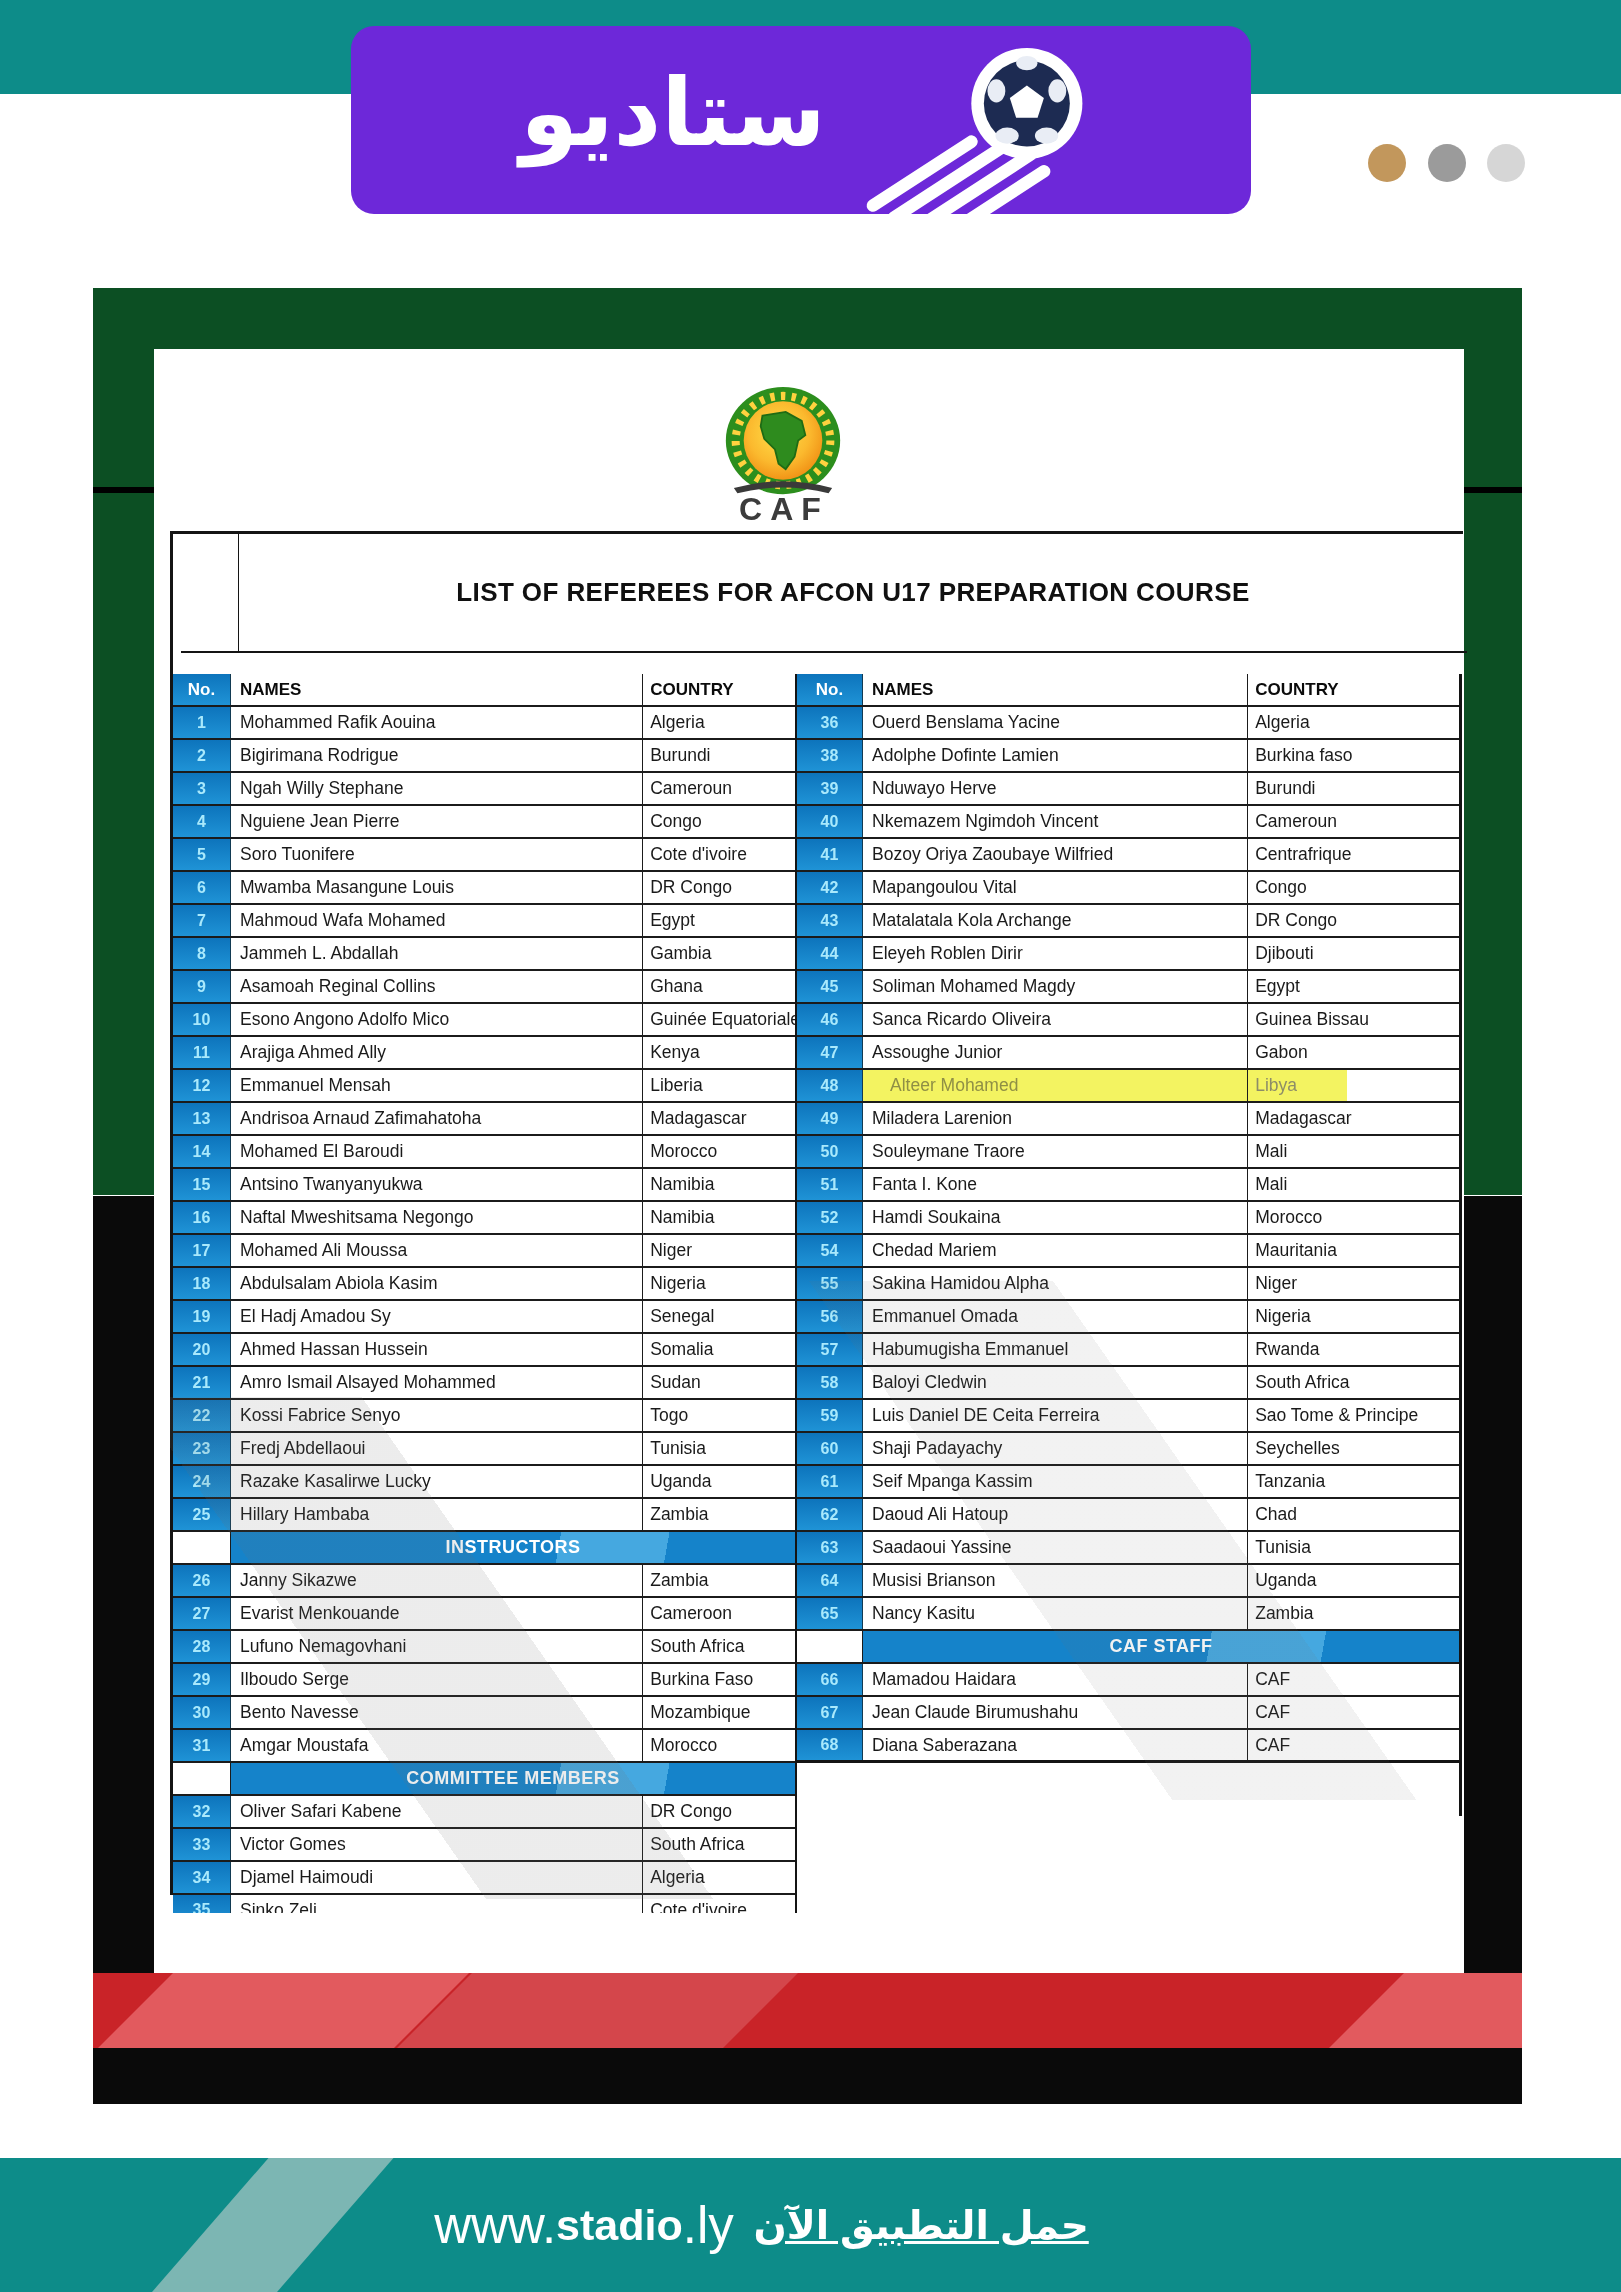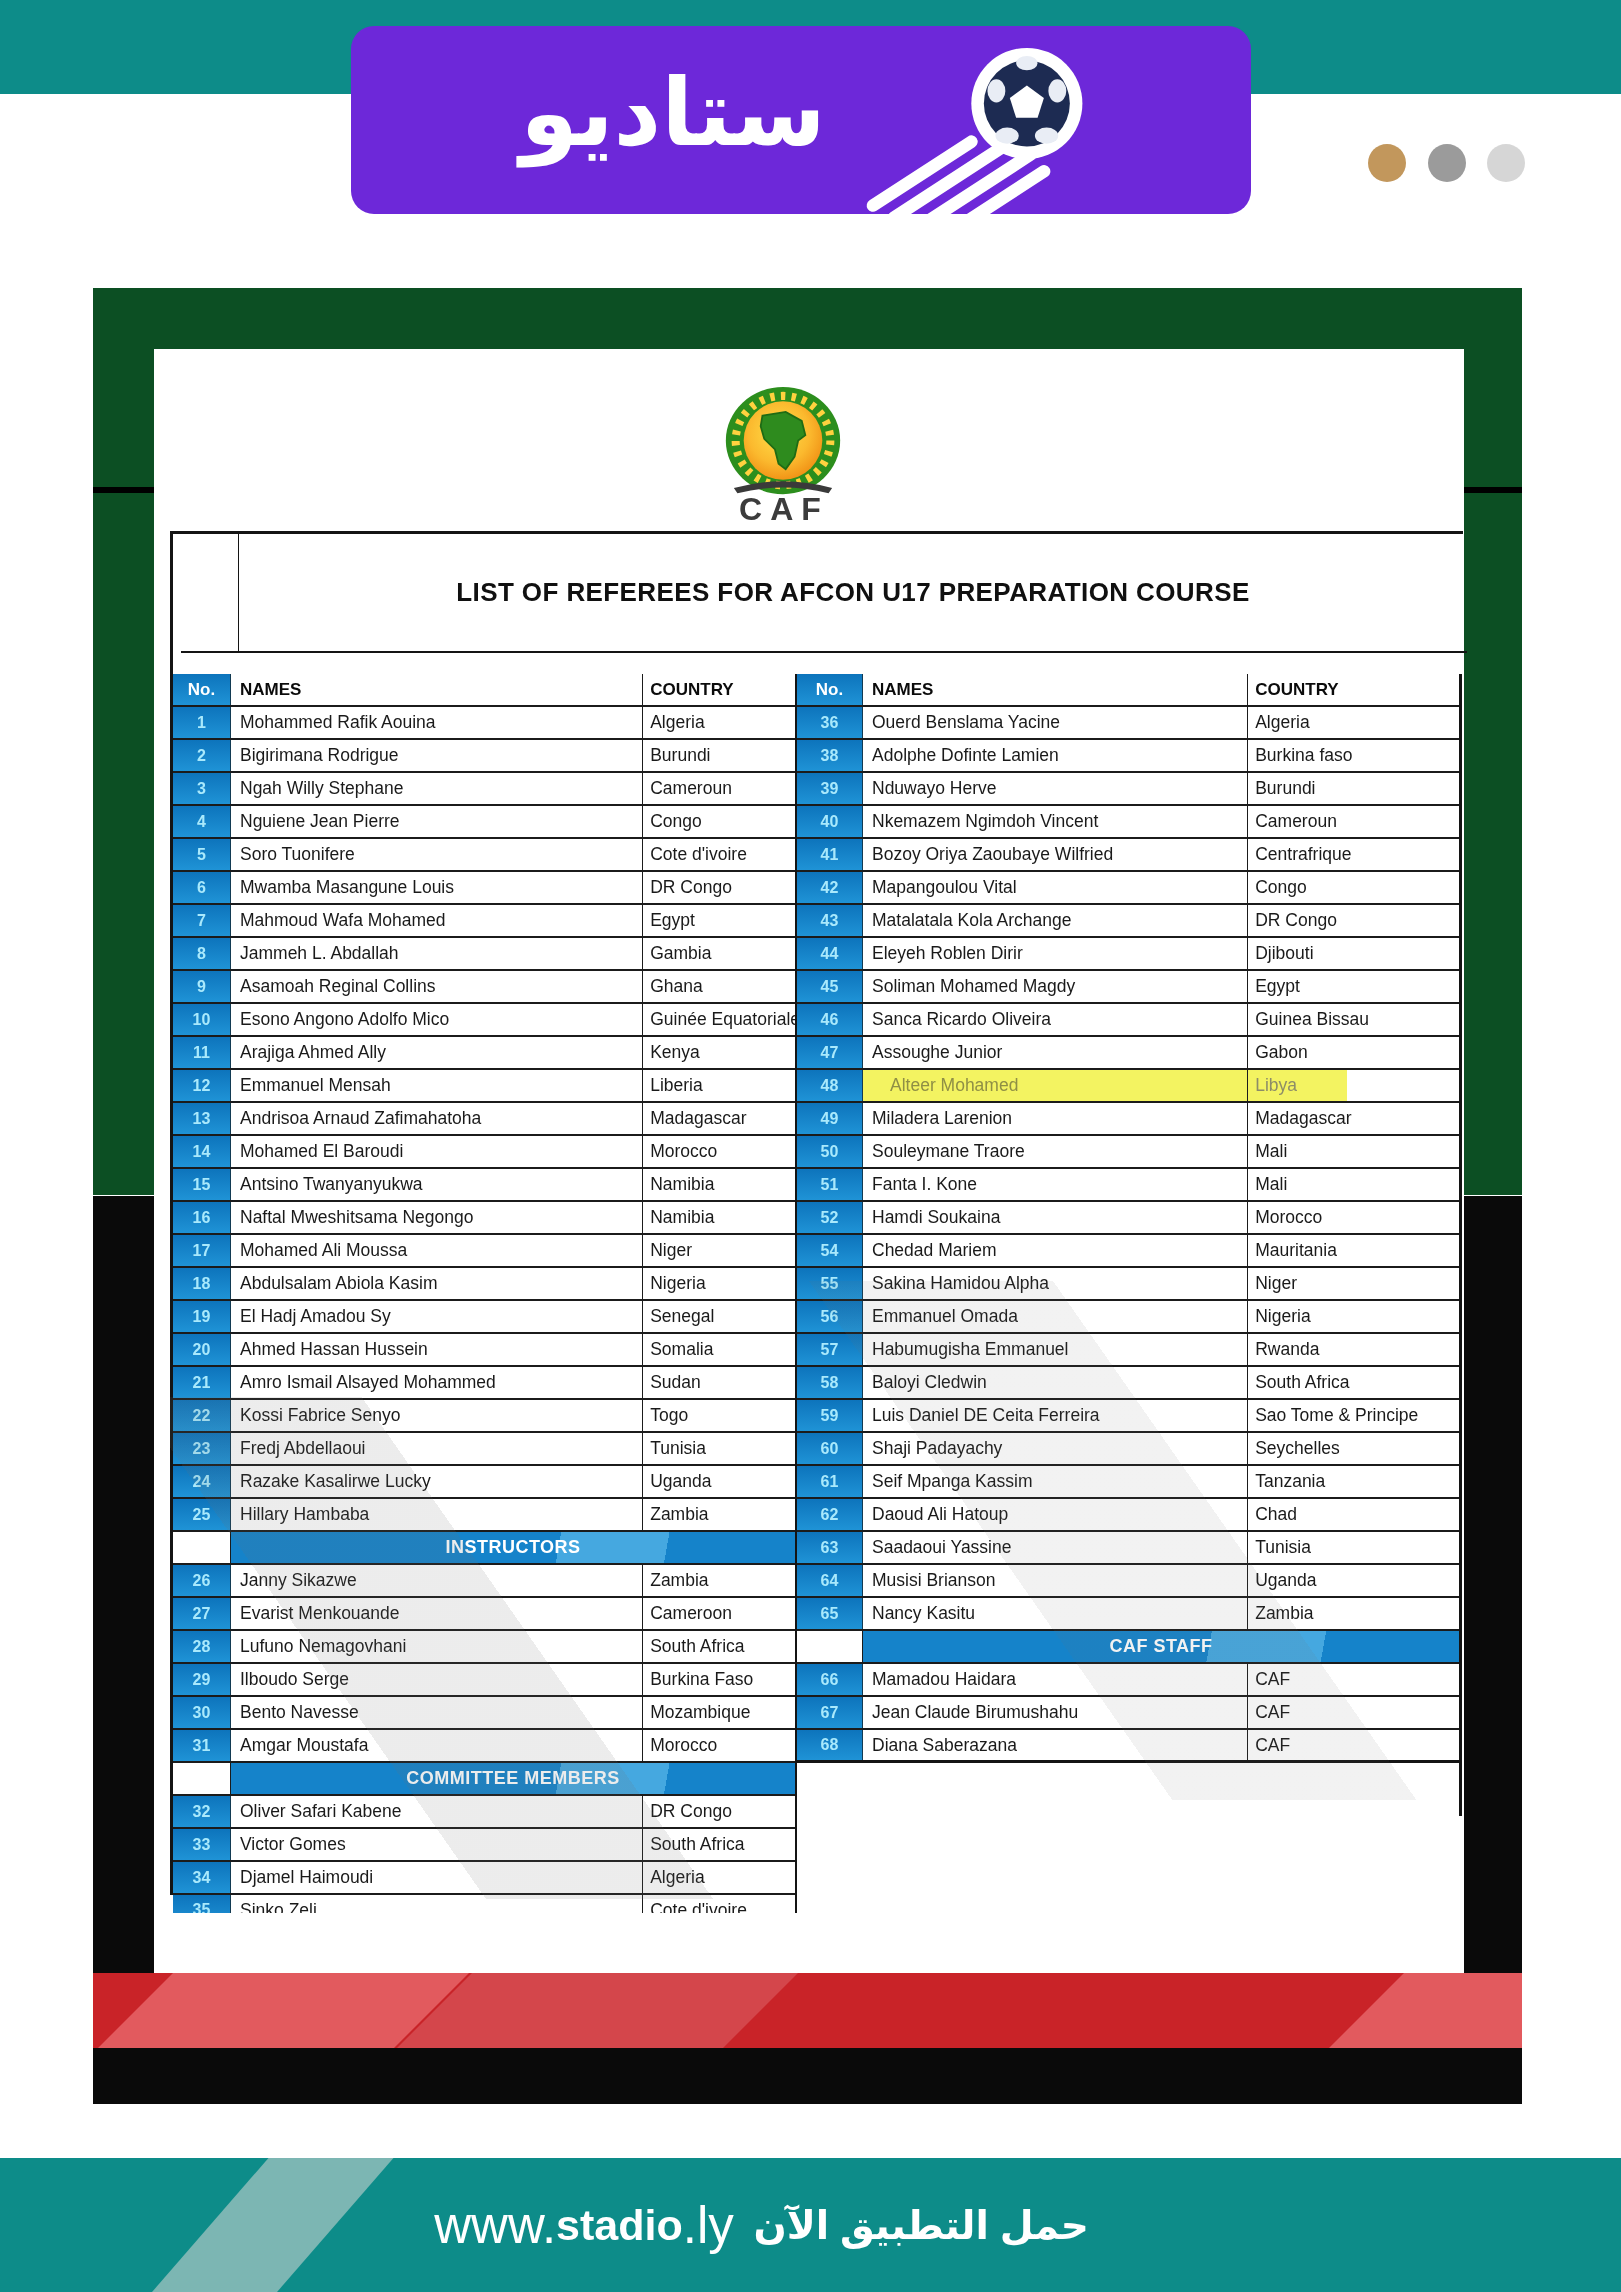--- a/index.html
+++ b/index.html
@@ -65,21 +65,21 @@
   .wmB{left:806px;top:1281px;width:654px;height:519px;
     background:linear-gradient(55deg,transparent 36%,rgba(110,110,110,.09) 36% 60%,transparent 60%);}
   
   .footer{position:absolute;left:0;top:2158px;width:1621px;height:134px;background:#0d8c89;overflow:hidden;}
   .footer .stripe{position:absolute;left:152px;top:0;width:125px;height:134px;background:#7cb6b3;
     transform:skewX(-41deg);transform-origin:bottom left;}
   .footer-text{position:absolute;left:0;top:0;width:1621px;height:134px;display:flex;
     align-items:center;justify-content:center;transform:translateX(-49px);color:#fff;direction:ltr;}
   .footer-text .u1,.footer-text .u3{font-size:51px;font-weight:normal;}
   .footer-text .u2{font-size:43px;font-weight:bold;}
-  .footer-text .ar{font-size:39px;font-weight:bold;margin-left:19.7px;}
+  .footer-text .ar{font-size:39px;font-weight:bold;margin-left:19.7px;text-decoration:underline;}
 </style>
 </head>
 <body>
 
 <div class="topbar"></div>
 
 <div class="logo-card">
   <div class="logo-ar">ستاديو</div>
   <svg class="ball-svg" width="269" height="215" viewBox="0 0 300 240">
     <g transform="rotate(-33 130 160)" fill="#ffffff">

